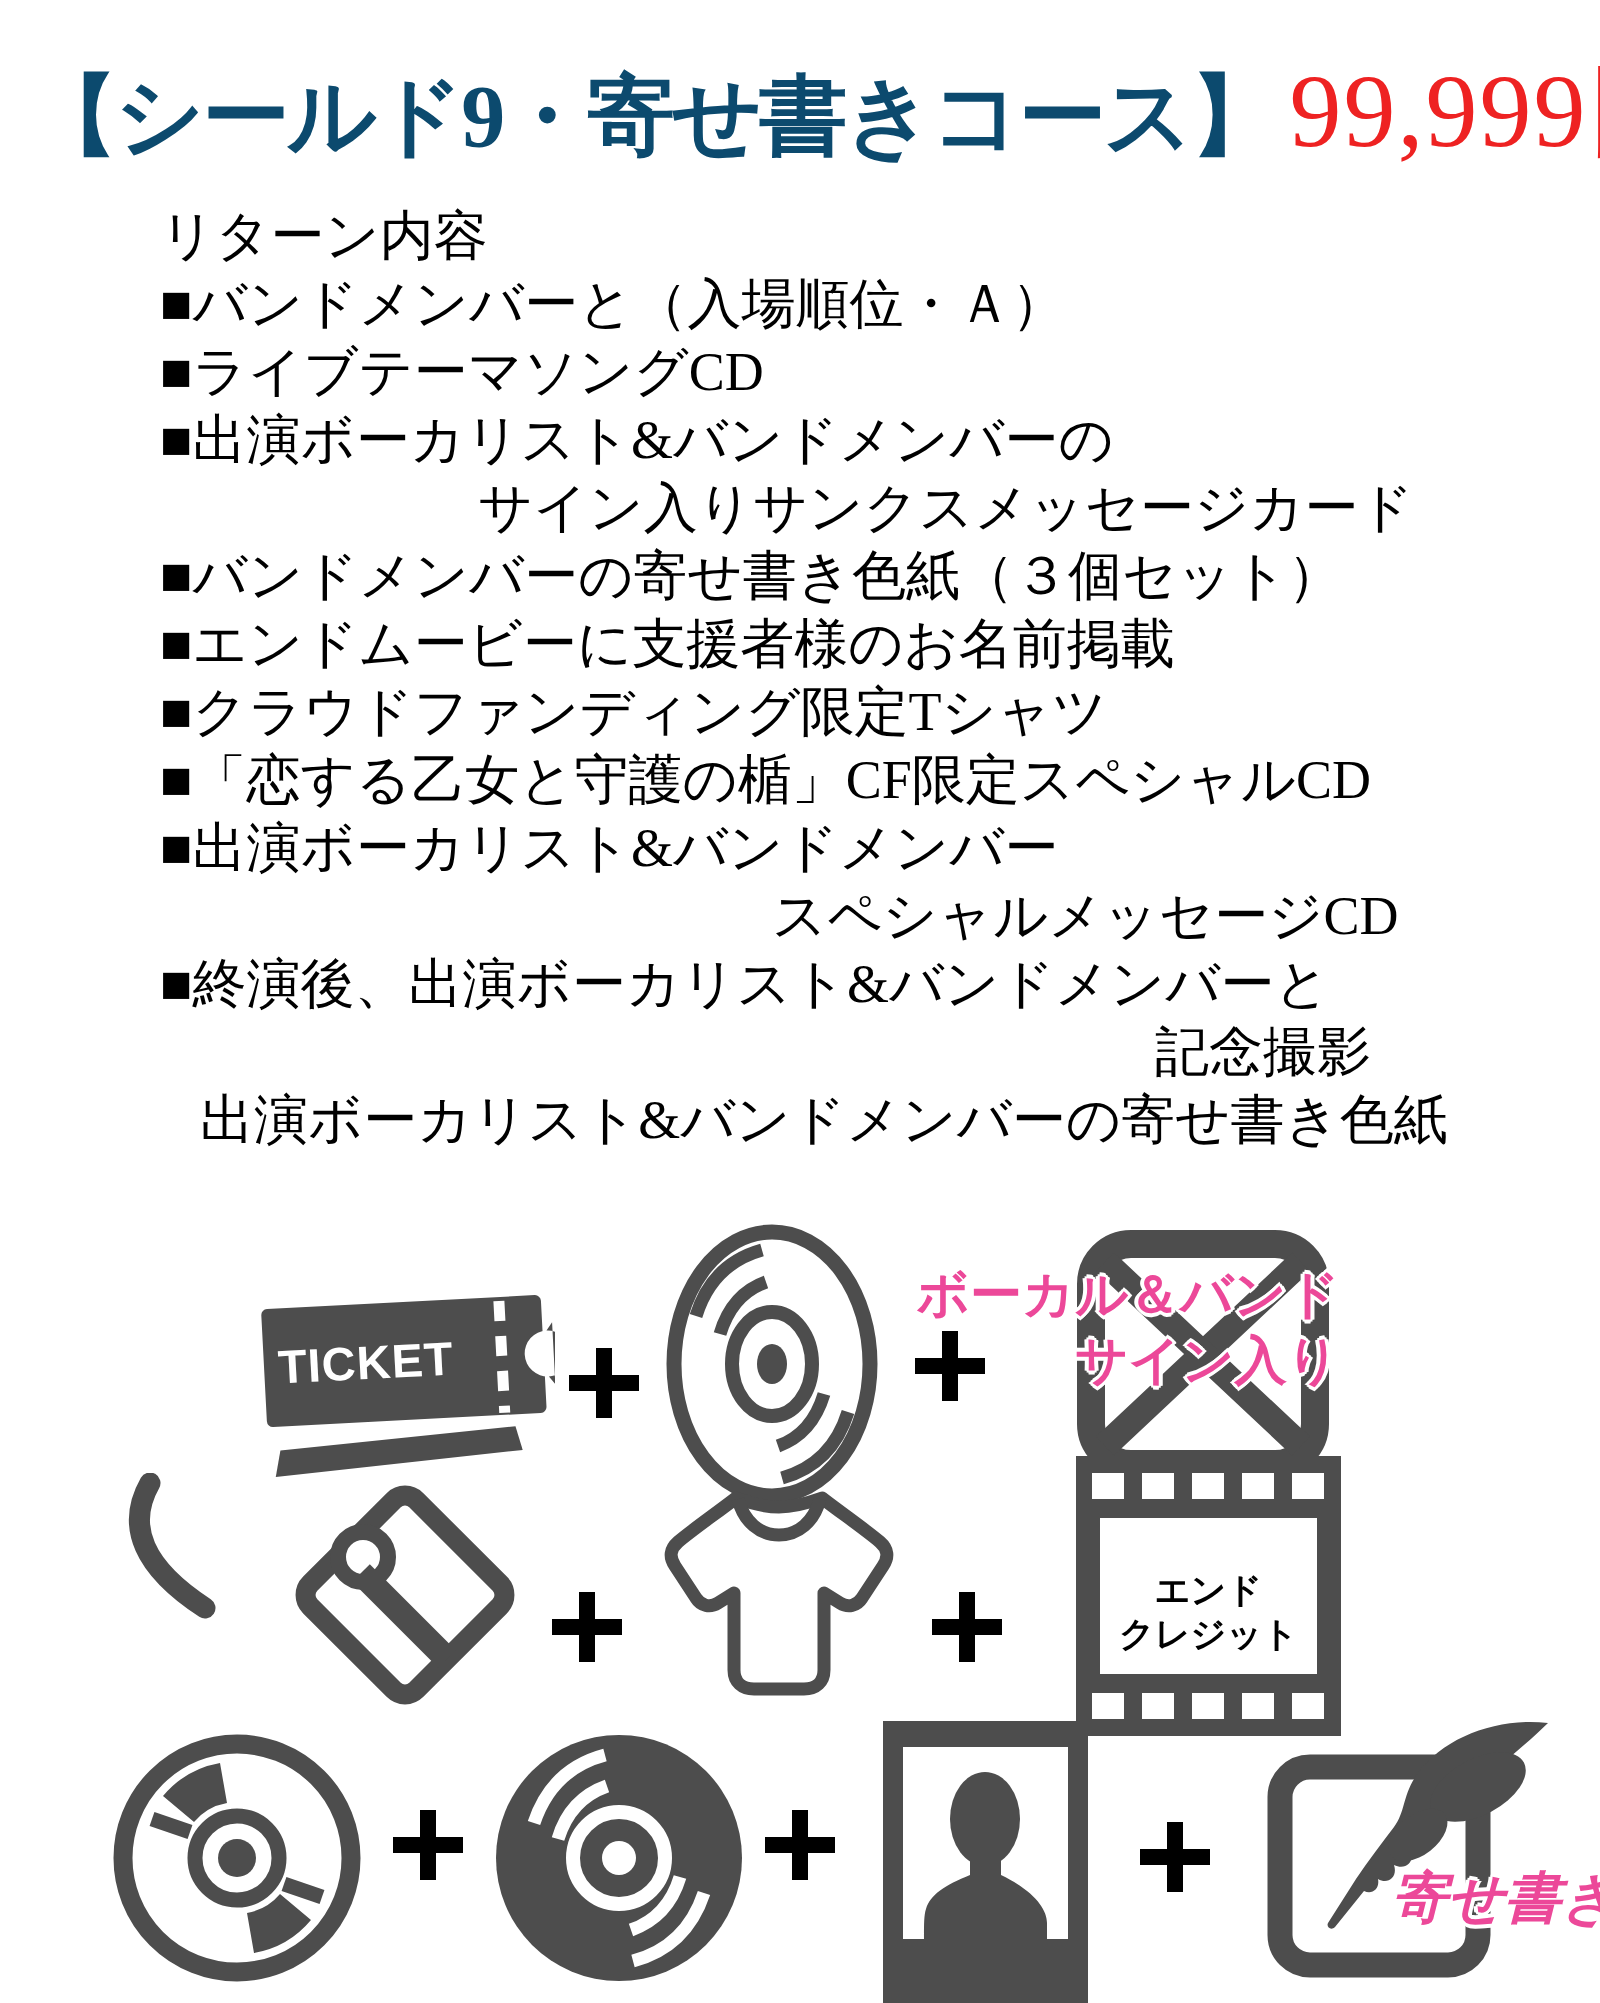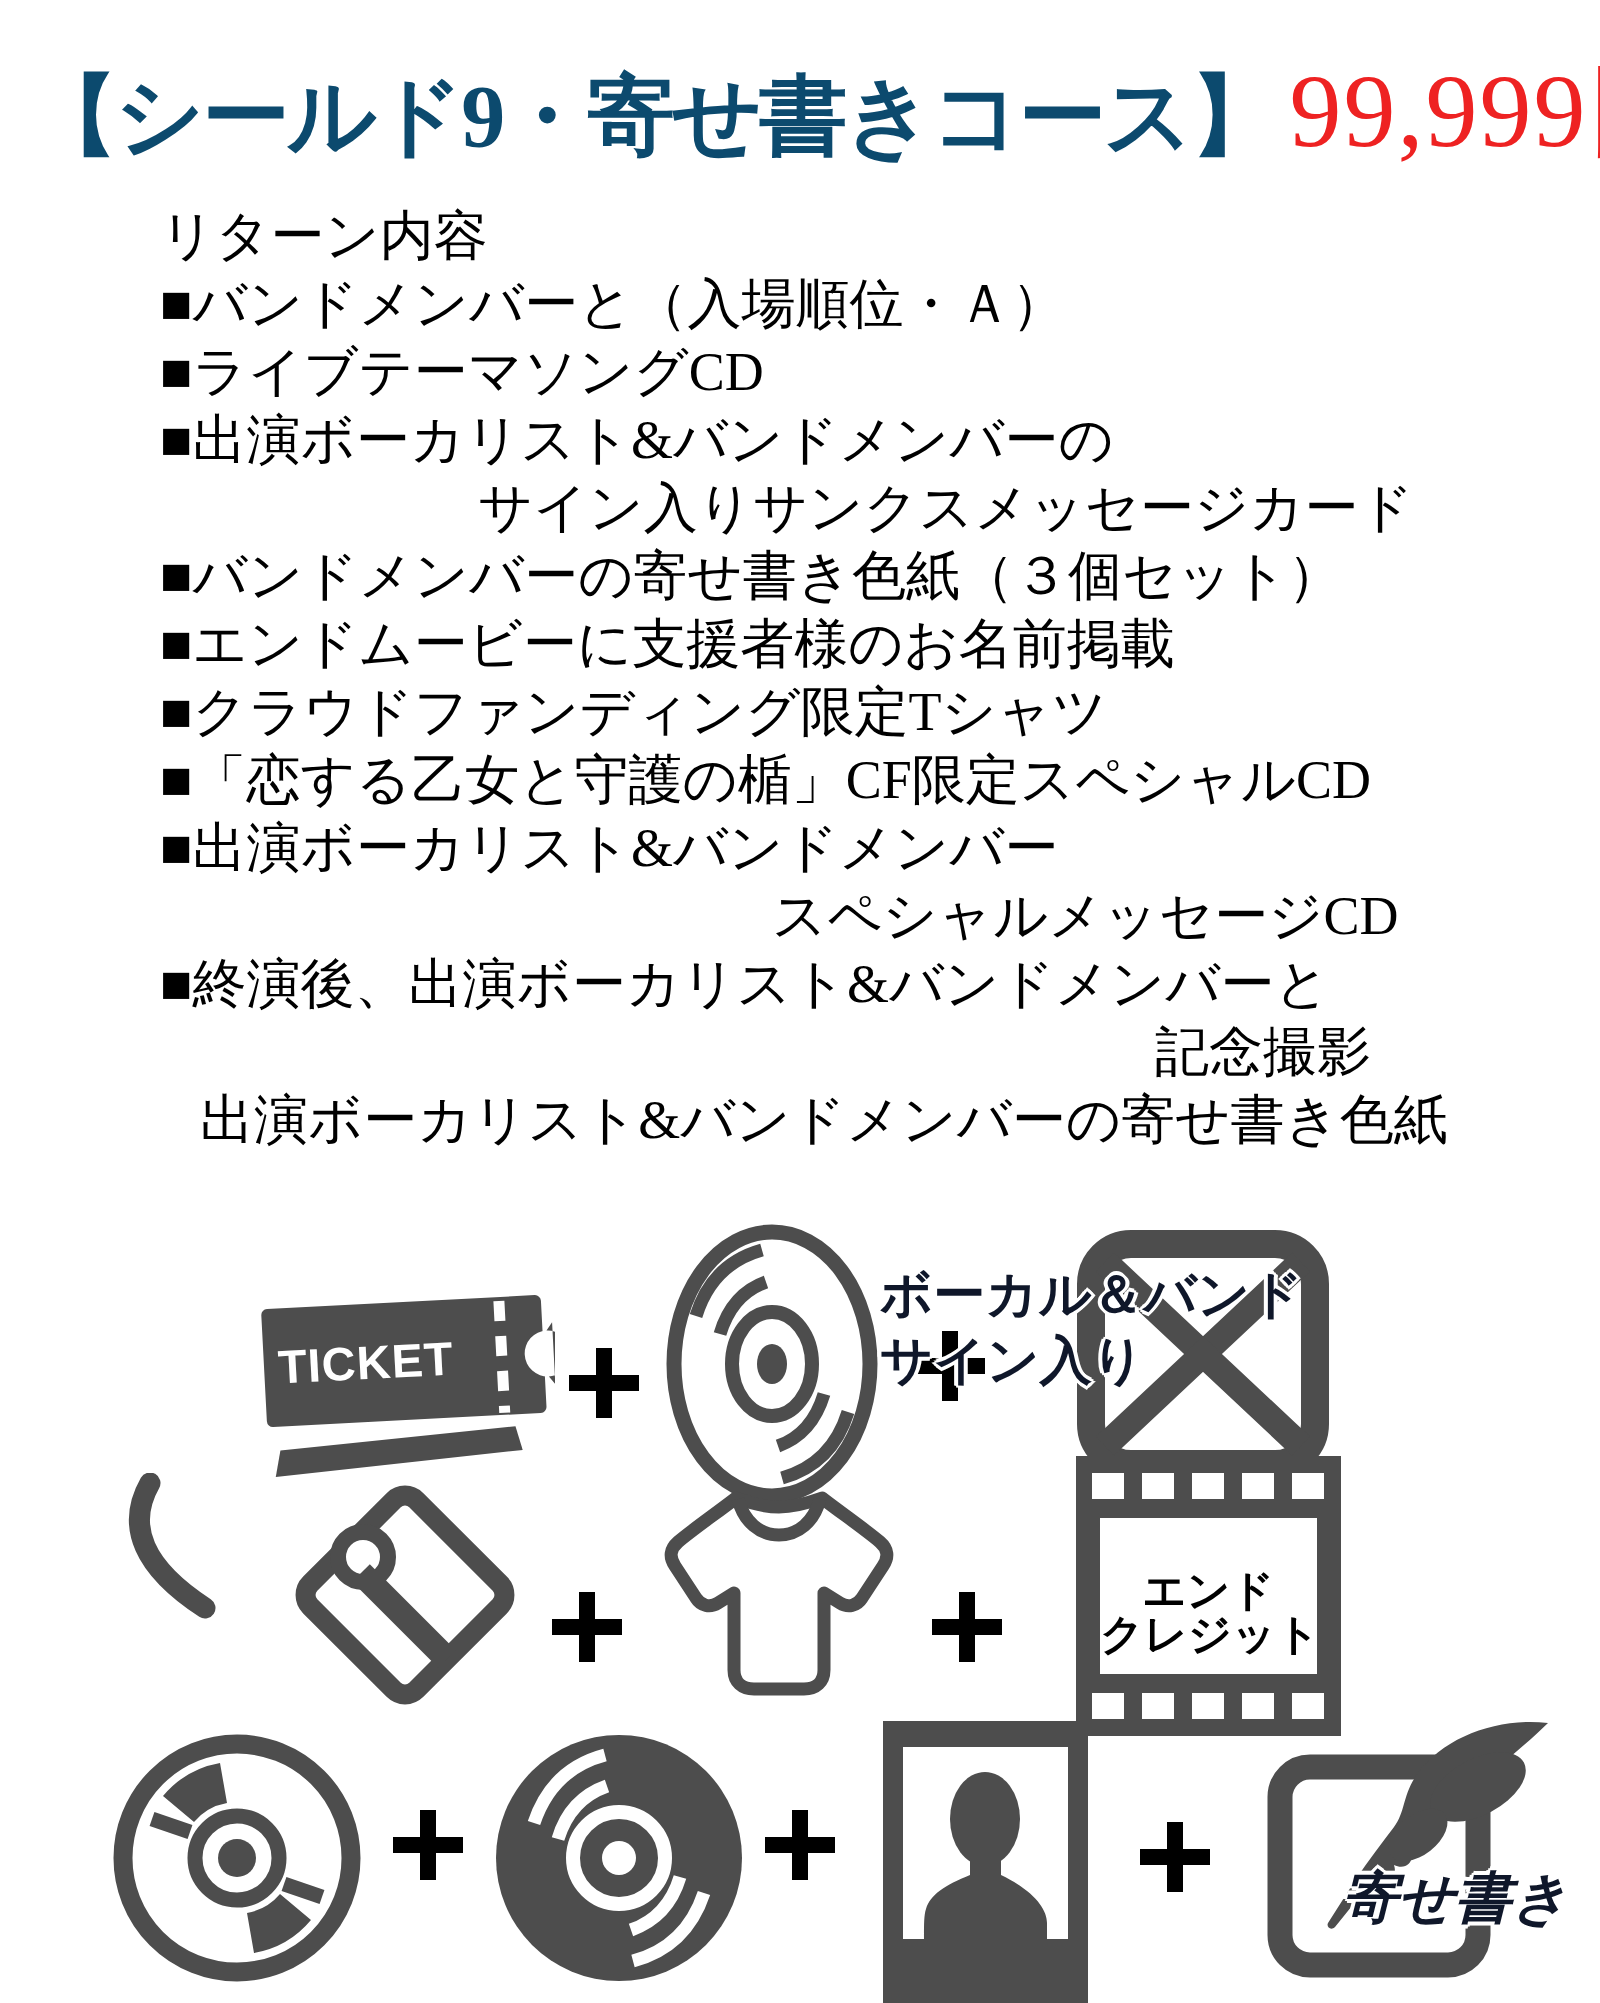--- a/index.html
+++ b/index.html
@@ -18,30 +18,30 @@
   .ind2{padding-left:612px;}
   .ind3{padding-left:995px;}
   .ind4{padding-left:40px;}
   
   .icon{position:absolute;color:var(--icon-gray,#4d4d4d);}
   .icon svg{display:block;width:100%;height:100%;}
   .plus{position:absolute;width:70px;height:70px;}
   .plus::before{content:"";position:absolute;left:0;top:50%;margin-top:-8px;width:100%;height:16px;background:#000;}
   .plus::after{content:"";position:absolute;top:0;left:50%;margin-left:-8px;height:100%;width:16px;background:#000;}
   .overlay{
-    position:absolute;text-align:left;color:#0f172a;font-weight:bold;
+    position:absolute;text-align:right;color:#ec4899;font-weight:bold;
     text-shadow:3px 0 0 #fff,-3px 0 0 #fff,0 3px 0 #fff,0 -3px 0 #fff,
       2px 2px 0 #fff,-2px 2px 0 #fff,2px -2px 0 #fff,-2px -2px 0 #fff,
       4px 0 0 #fff,-4px 0 0 #fff,0 4px 0 #fff,0 -4px 0 #fff;
     white-space:nowrap;
   }
   .env-label{left:880px;top:1262px;width:460px;font-size:52px;line-height:66px;
     font-family:"Liberation Serif","DejaVu Serif",serif;}
   .film-label{position:absolute;left:1100px;top:1568px;width:217px;text-align:center;
-    font-size:43px;line-height:44px;font-weight:bold;color:#000;
+    font-size:35px;line-height:44px;font-weight:bold;color:#000;
     font-family:"Liberation Sans","DejaVu Sans",sans-serif;white-space:nowrap;}
   .sign-label{left:1342px;top:1868px;width:276px;font-size:56px;line-height:60px;
     font-family:"Liberation Sans","DejaVu Sans",sans-serif;font-style:italic;}
 </style>
 </head>
 <body>
 
 <div id="canvas">
 
   <div class="title">

